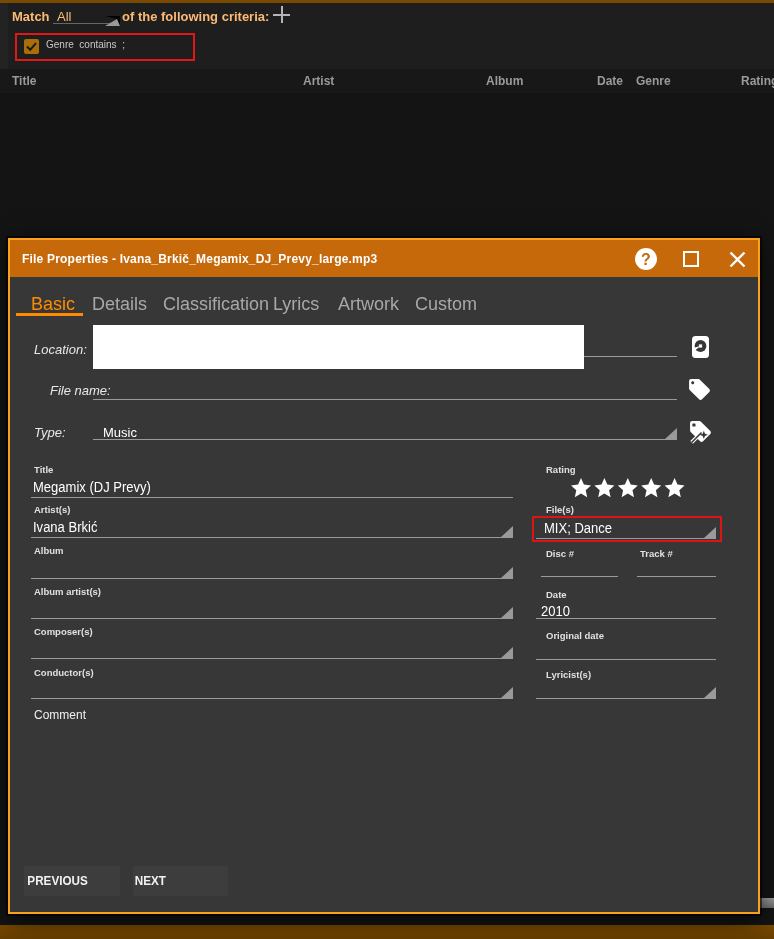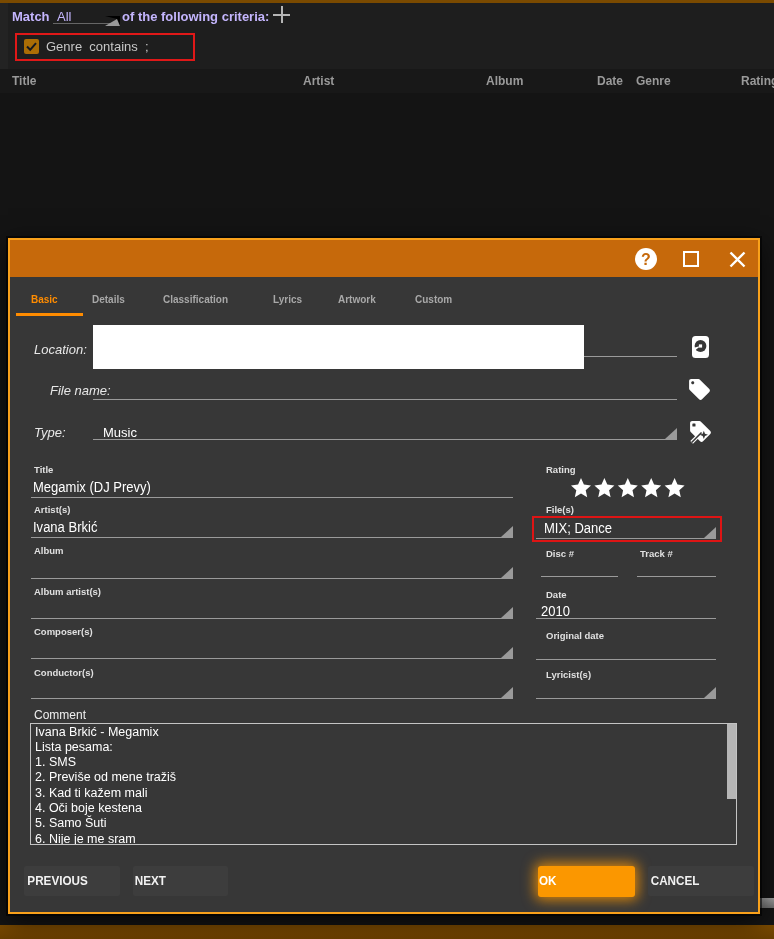--- a/index.html
+++ b/index.html
@@ -14,41 +14,41 @@
   #leftstrip { left:0; top:3px; width:8px; height:90px; background:#232323; }
   #headerband { left:0; top:69px; width:774px; height:24px; background:#181818; }
   .hcol { position:absolute; top:5px; font-size:12px; font-weight:bold; color:#9a9a9a; }
   #rowsarea { left:0; top:93px; width:774px; height:832px; background:#141414; }
   #bottomstrip { left:0; top:925px; width:774px; height:14px;
     background:linear-gradient(180deg,#7c4b00,#693f00); }
   #hscroll { left:760px; top:898px; width:14px; height:10px;
     background:linear-gradient(180deg,#a0a0a0,#6f6f6f); }
 
   
-  .mtxt { position:absolute; top:9px; font-size:13px; color:#c4b5fd; }
+  .mtxt { position:absolute; top:9px; font-size:13px; color:#fdba74; }
   .bold { font-weight:bold; }
   #allul { left:53px; top:23px; width:63px; height:1px; background:#666; }
   .tri { width:0; height:0; border-style:solid; }
   #alltri { left:105px; top:16px; border-left:12px solid transparent; border-bottom:7px solid #9a9a9a; }
   #plus { left:273px; top:6px; width:17px; height:17px; }
   #plus:before { content:""; position:absolute; left:7.5px; top:0; width:2px; height:17px; background:#b5b5b5; }
   #plus:after  { content:""; position:absolute; left:0; top:7.5px; width:17px; height:2px; background:#b5b5b5; }
 
   
   #redbox { left:15px; top:33px; width:180px; height:28px; border:2px solid #e01818; }
   #cbx { left:24px; top:39px; width:15px; height:15px; background:#ab6d05; border-radius:2px; }
-  #crit { left:46px; top:39px; font-size:13px; color:#c8c8c8; }
+  #crit { left:46px; top:39px; font-size:10px; color:#c8c8c8; }
 
   
   #dlg { left:8px; top:238px; width:752px; height:676px; background:#373737;
     border:2px solid #f9a11b; box-shadow:0 0 0 2px rgba(0,0,0,0.55), 0 6px 24px rgba(0,0,0,0.7); }
   #titlebar { left:0; top:0; width:748px; height:37px; background:#c6690b; }
   #titletext { left:12px; top:12px; font-size:12px; font-weight:bold; color:#fff; letter-spacing:0.2px; }
   #tabs { left:0; top:37px; width:748px; height:43px; }
-  .tab { position:absolute; top:17px; font-size:10px; font-weight:bold; color:#a8a8a8;text-align:right; }
+  .tab { position:absolute; top:17px; font-size:18px; font-weight:normal; color:#a8a8a8;text-align:right; }
   #tab-basic { color:#ff8c00; }
   #tabul { left:6px; top:73px; width:67px; height:3px; background:#ff8c00; }
 
   .lbl13 { position:absolute; font-size:13px; color:#e8e8e8;font-style:italic; }
   .val13 { position:absolute; font-size:13px; color:#fff; }
   .lbl9  { position:absolute; font-size:9.5px; font-weight:bold; color:#e0e0e0; }
   .val14 { position:absolute; font-size:14px; color:#fff; transform:scaleX(0.93); transform-origin:left center; }
   .ul { position:absolute; height:1px; background:#9a9a9a; }
   .ftri { position:absolute; width:0; height:0; border-left:12px solid transparent; border-bottom:11px solid #9a9a9a; }
 
@@ -95,20 +95,21 @@
   <div class="abs" id="redbox"></div>
   <div class="abs" id="cbx">
     <svg width="15" height="15" viewBox="0 0 15 15">
       <path d="M3 7.5 L6.2 10.8 L12 4.2" stroke="#141820" stroke-width="2" fill="none"></path>
     </svg>
   </div>
   <div class="abs" id="crit">Genre&nbsp; contains&nbsp; ;</div>
 
   <div class="abs" id="dlg">
     <div class="abs" id="titlebar">
+      <span class="abs" id="titletext">File Properties - Ivana_Brkič_Megamix_DJ_Prevy_large.mp3</span>
       <svg style="left:625px;top:8px" width="22" height="22" viewBox="0 0 22 22">
         <circle cx="11" cy="11" r="11" fill="#fff"></circle>
         <text x="11" y="16.5" font-size="16" font-weight="bold" fill="#c6690b" text-anchor="middle" font-family="Liberation Sans">?</text>
       </svg>
       <div class="abs" style="left:673px;top:11px;width:16px;height:16px;border:2.5px solid #fff"></div>
       <svg style="left:719px;top:11px" width="17" height="17" viewBox="0 0 17 17">
         <path d="M1.5 1.5 L15.5 15.5 M15.5 1.5 L1.5 15.5" stroke="#fff" stroke-width="2.4"></path>
       </svg>
     </div>
     <div class="abs" id="tabs">
@@ -200,29 +201,16 @@
     <div class="ul" style="left:526px;top:378px;width:180px"></div>
 
     <span class="lbl9" style="left:536px;top:390px">Original date</span>
     <div class="ul" style="left:526px;top:419px;width:180px"></div>
 
     <span class="lbl9" style="left:536px;top:429px">Lyricist(s)</span>
     <div class="ul" style="left:526px;top:458px;width:180px"></div>
     <div class="ftri" style="left:694px;top:447px"></div>
 
     <span class="abs" style="left:24px;top:468px;font-size:12px;color:#f0f0f0">Comment</span>
-    <div class="abs" id="cbox">
-      <div id="ctext">Ivana Brkić - Megamix
-Lista pesama:
-1. SMS
-2. Previše od mene tražiš
-3. Kad ti kažem mali
-4. Oči boje kestena
-5. Samo Šuti
-6. Nije je me sram</div>
-      <div id="cthumb"></div>
-    </div>
 
     <div class="btn" style="left:14px;width:96px"><span>PREVIOUS</span></div>
     <div class="btn" style="left:123px;width:95px"><span>NEXT</span></div>
-    <div class="btn" id="okbtn" style="left:528px;width:97px"><span>OK</span></div>
-    <div class="btn" style="left:638px;width:106px"><span>CANCEL</span></div>
   </div>
 
 </body></html>

